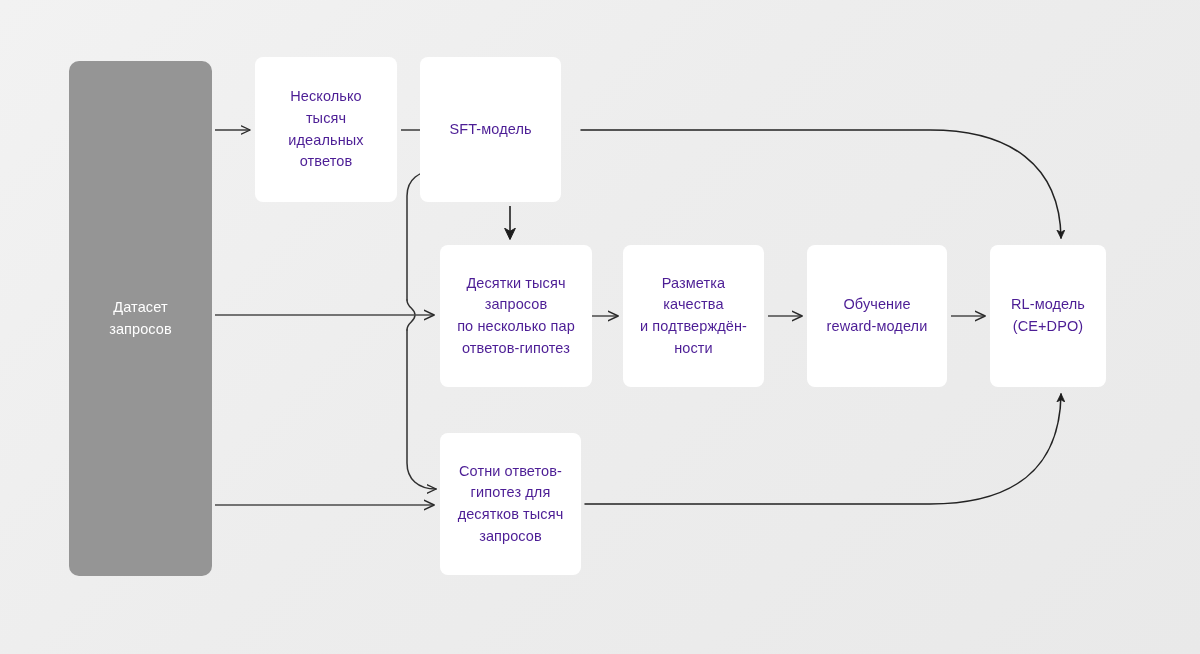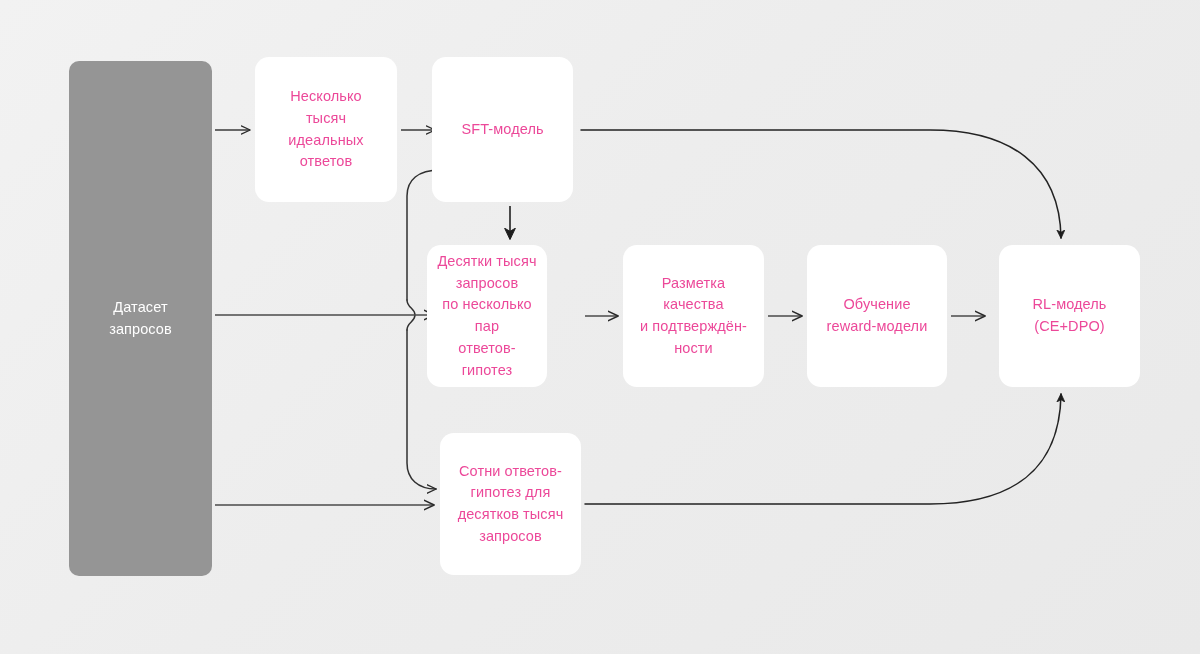--- a/index.html
+++ b/index.html
@@ -28,23 +28,23 @@
     height: 654px;
     pointer-events: none;
   }
   .node {
     position: absolute;
     box-sizing: border-box;
     display: flex;
     align-items: center;
     justify-content: center;
     text-align: center;
-    border-radius: 14px;
+    border-radius: 8px;
     background: #ffffff;
-    color: #ec4899;
+    color: #4c1d95;
     font-size: 14.5px;
     line-height: 1.5;
     letter-spacing: 0.1px;
     padding: 6px 8px;
     white-space: pre-line;
   }
   .node.dataset {
     background: #959595;
     color: #ffffff;
     border-radius: 10px;
@@ -101,44 +101,44 @@
 запросов</span>
   </div>
 
   <div class="node" style="left:255px; top:57px; width:142px; height:145px;">
     <span class="label">Несколько
 тысяч
 идеальных
 ответов</span>
   </div>
 
-  <div class="node" style="left:432px; top:57px; width:141px; height:145px;">
+  <div class="node" style="left:420px; top:57px; width:141px; height:145px;">
     <span class="label">SFT-модель</span>
   </div>
 
-  <div class="node" style="left:427px; top:245px; width:120px; height:142px;text-align:center;">
+  <div class="node" style="left:440px; top:245px; width:152px; height:142px;text-align:center;">
     <span class="label">Десятки тысяч
 запросов
 по несколько пар
 ответов-гипотез</span>
   </div>
 
   <div class="node" style="left:807px; top:245px; width:140px; height:142px;">
     <span class="label">Обучение
 reward-модели</span>
   </div>
 
   <div class="node" style="left:623px; top:245px; width:141px; height:142px;">
     <span class="label">Разметка
 качества
 и подтверждён-
 ности</span>
   </div>
 
-  <div class="node" style="left:990px; top:245px; width:141px; height:142px;margin-left:9px;">
+  <div class="node" style="left:990px; top:245px; width:116px; height:142px;">
     <span class="label">RL-модель
 (CE+DPO)</span>
   </div>
 
   <div class="node" style="left:440px; top:433px; width:141px; height:142px;justify-content:center;">
     <span class="label">Сотни ответов-
 гипотез для
 десятков тысяч
 запросов</span>
   </div>

